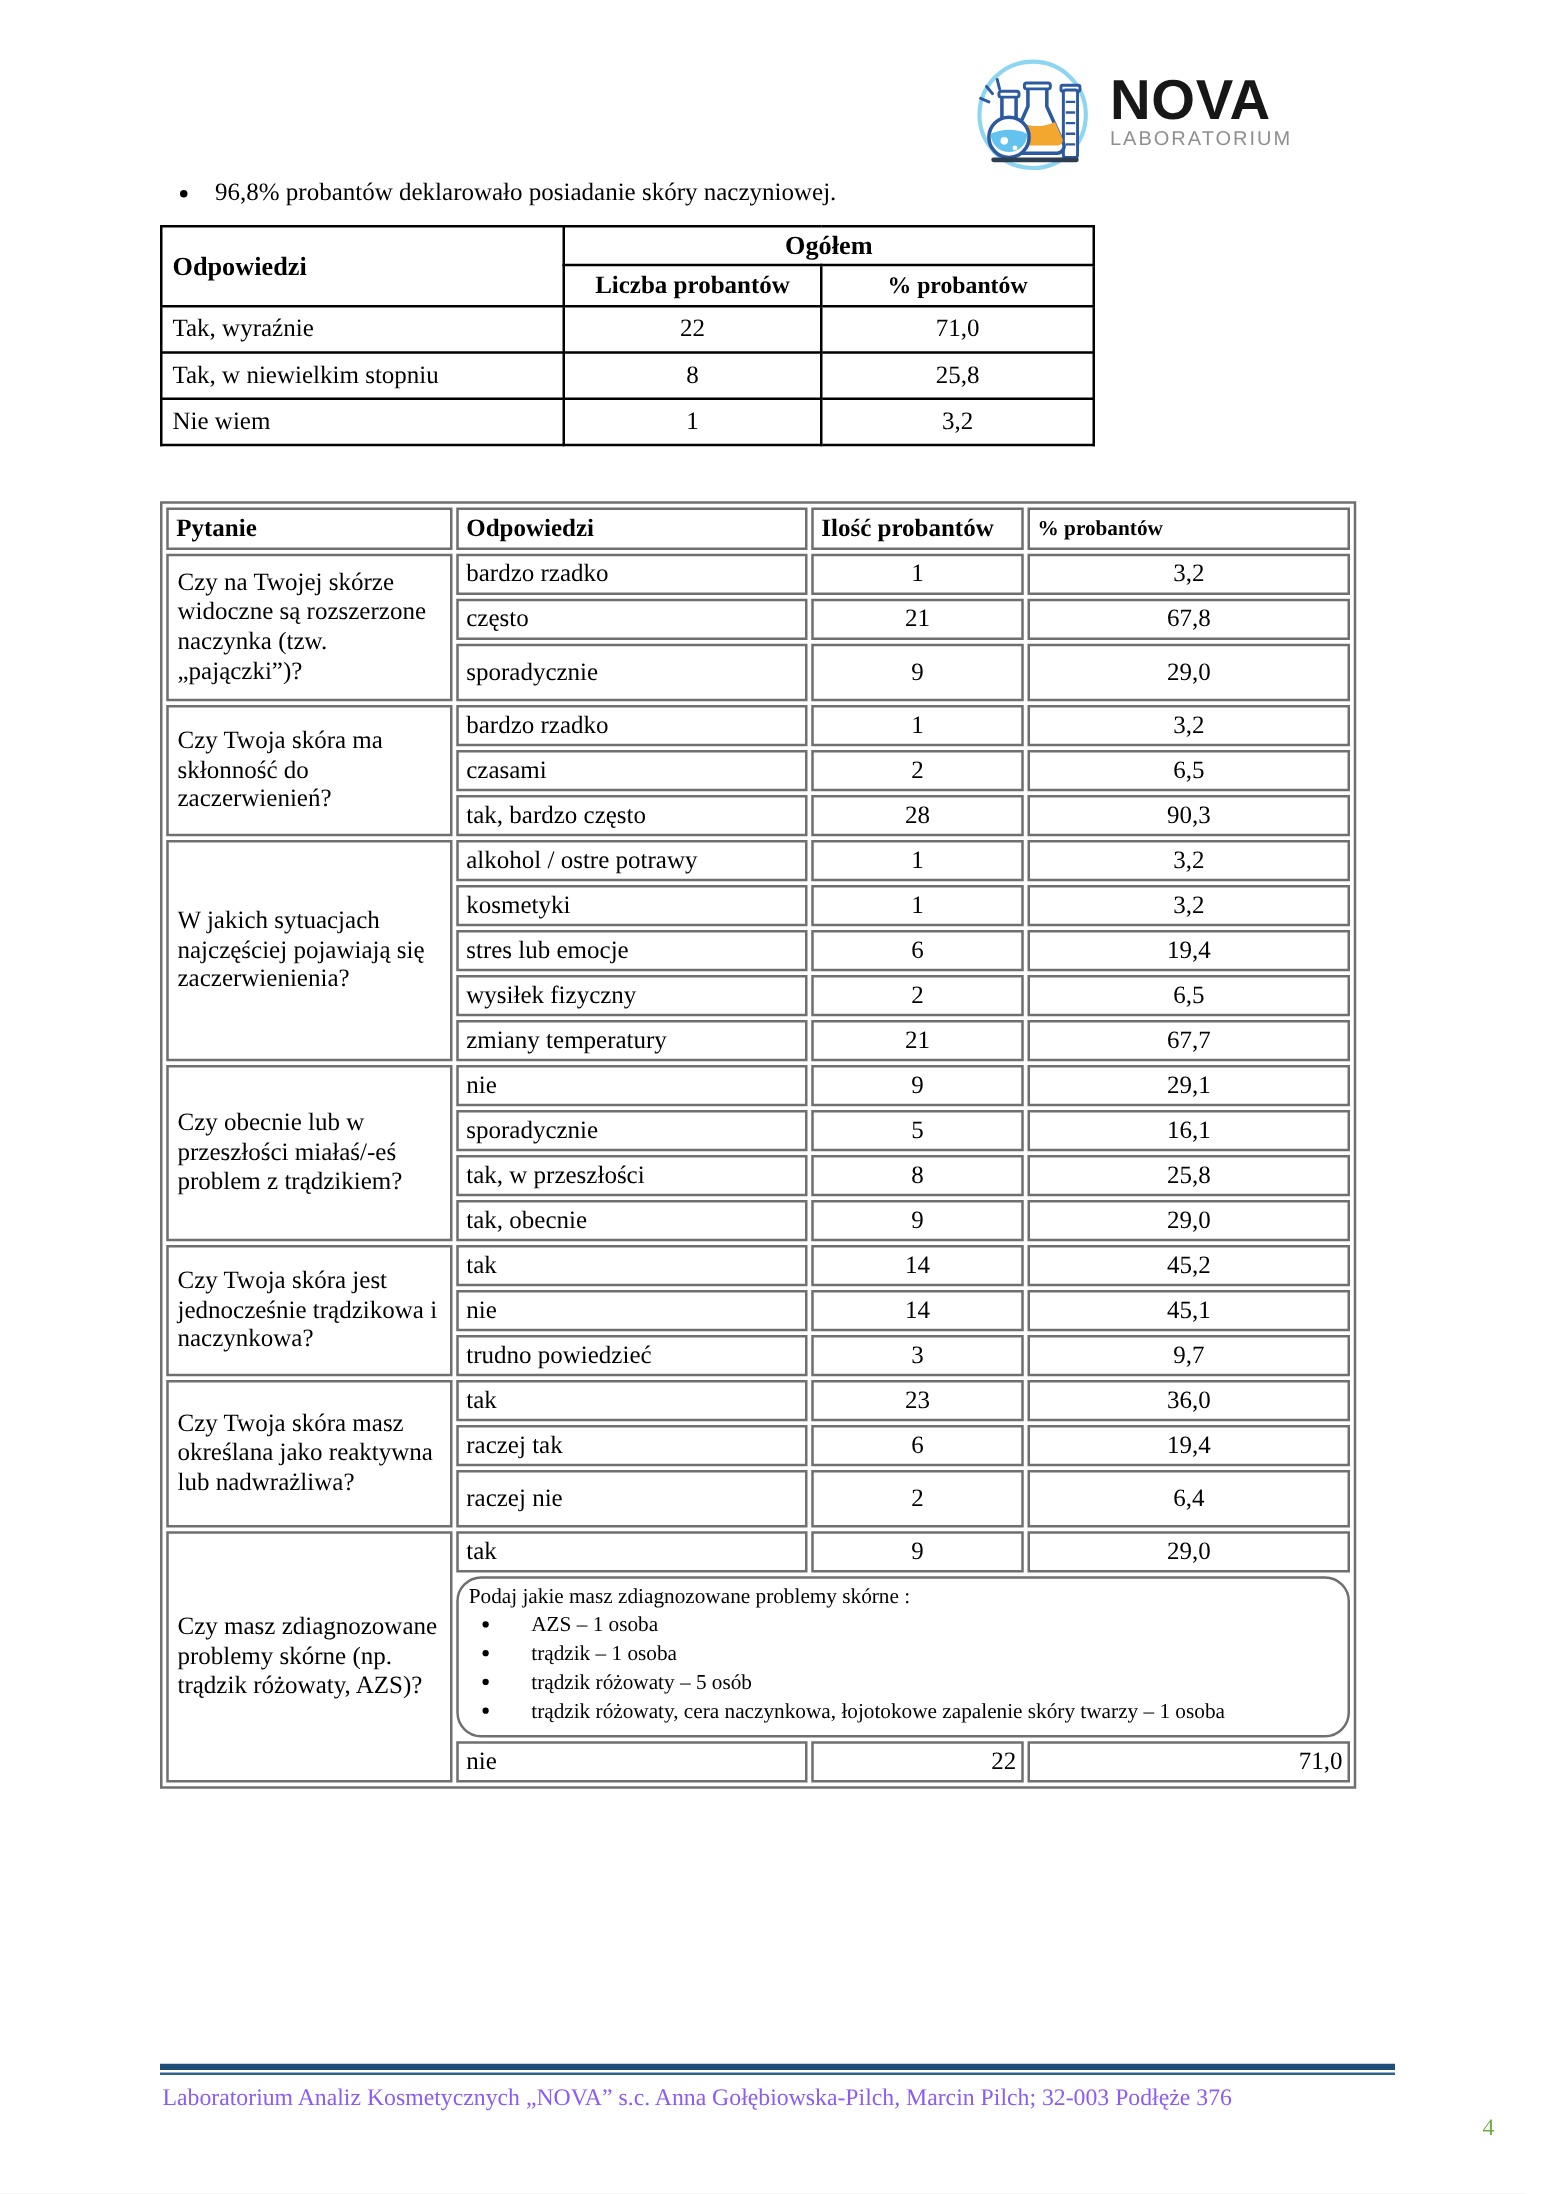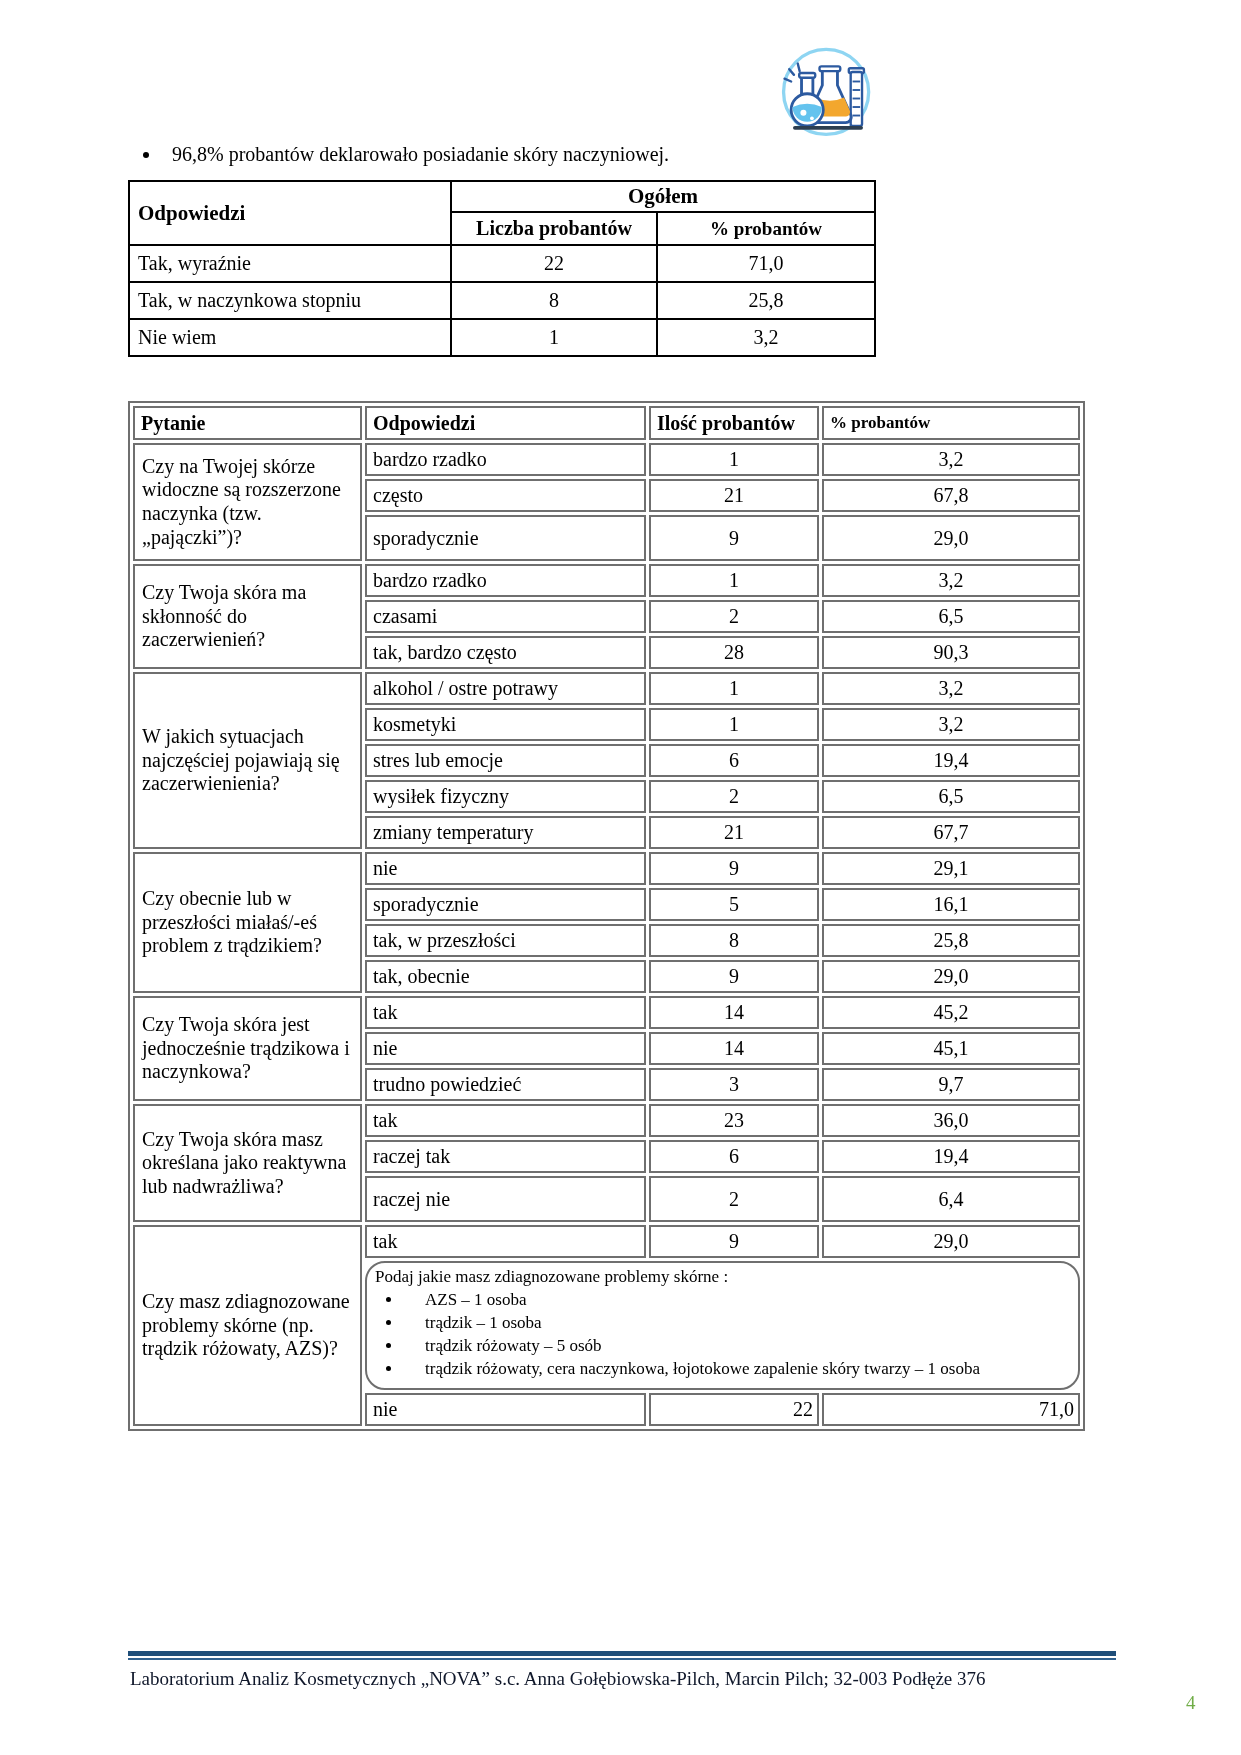--- a/index.html
+++ b/index.html
@@ -50,21 +50,21 @@
 
   .t2 td.details { padding:4px 8px 6px 8px;border-radius:20px; }
   .d-intro { font-size:17px; }
   ul.d-list { margin:2px 0 0 0; padding-left:28px; }
   ul.d-list li { font-size:17px; padding-left:22px; margin:3px 0; }
 
   
   .footer-rule { position:absolute; left:128px; top:1651px; width:988px; }
   .footer-rule .r1 { height:5px; background:#1f4e79; }
   .footer-rule .r2 { height:2px; background:#31618e; margin-top:2px; }
-  .footer-text { position:absolute; left:130px; top:1666px; width:1000px; color:#0f172a; font-size:19px; line-height:1.35; }
+  .footer-text { position:absolute; left:130px; top:1666px; width:1000px; color:#8b5cf6; font-size:19px; line-height:1.35; }
   .page-number { position:absolute; left:1186px; top:1692px; color:#70ad47; font-size:19px; }
 </style>
 </head>
 <body>
 
 <div class="page">
 
   <header class="logo">
     <svg width="104" height="96" viewBox="0 0 110 100" aria-hidden="true">
       <circle cx="53" cy="52" r="45" fill="none" stroke="#8ed5f2" stroke-width="3.5"></circle>
@@ -91,20 +91,24 @@
 
       <rect x="27" y="36" width="12" height="20" fill="#fff" stroke="#2c5aa0" stroke-width="3"></rect>
       <circle cx="33" cy="71" r="17" fill="#fff" stroke="#2c5aa0" stroke-width="3"></circle>
       <path d="M17.5 68 a15.5 15.5 0 1 0 31 0 q-15.5 -7 -31 0 z" fill="#64c3ee"></path>
       <circle cx="29" cy="74" r="3.2" fill="#fff"></circle>
       <circle cx="38" cy="80" r="2" fill="#fff"></circle>
       <rect x="24.5" y="32" width="17" height="5" rx="2" fill="#fff" stroke="#2c5aa0" stroke-width="2.5"></rect>
 
       <rect x="18" y="88" width="74" height="4" rx="2" fill="#2c3e50"></rect>
     </svg>
+    <div class="logo-text">
+      <div class="logo-name">NOVA</div>
+      <div class="logo-sub">LABORATORIUM</div>
+    </div>
   </header>
 
   <main class="content">
 
     <ul class="intro-list">
       <li>96,8% probantów deklarowało posiadanie skóry naczyniowej.</li>
     </ul>
 
     <table class="t1">
       <colgroup>
@@ -120,21 +124,21 @@
         <tr>
           <th>Liczba probantów</th>
           <th class="small">% probantów</th>
         </tr>
         <tr class="data">
           <td class="lbl">Tak, wyraźnie</td>
           <td class="num">22</td>
           <td class="num">71,0</td>
         </tr>
         <tr class="data">
-          <td class="lbl">Tak, w naczynkowa stopniu</td>
+          <td class="lbl">Tak, w niewielkim stopniu</td>
           <td class="num">8</td>
           <td class="num">25,8</td>
         </tr>
         <tr class="data">
           <td class="lbl">Nie wiem</td>
           <td class="num">1</td>
           <td class="num">3,2</td>
         </tr>
       </tbody>
     </table>

